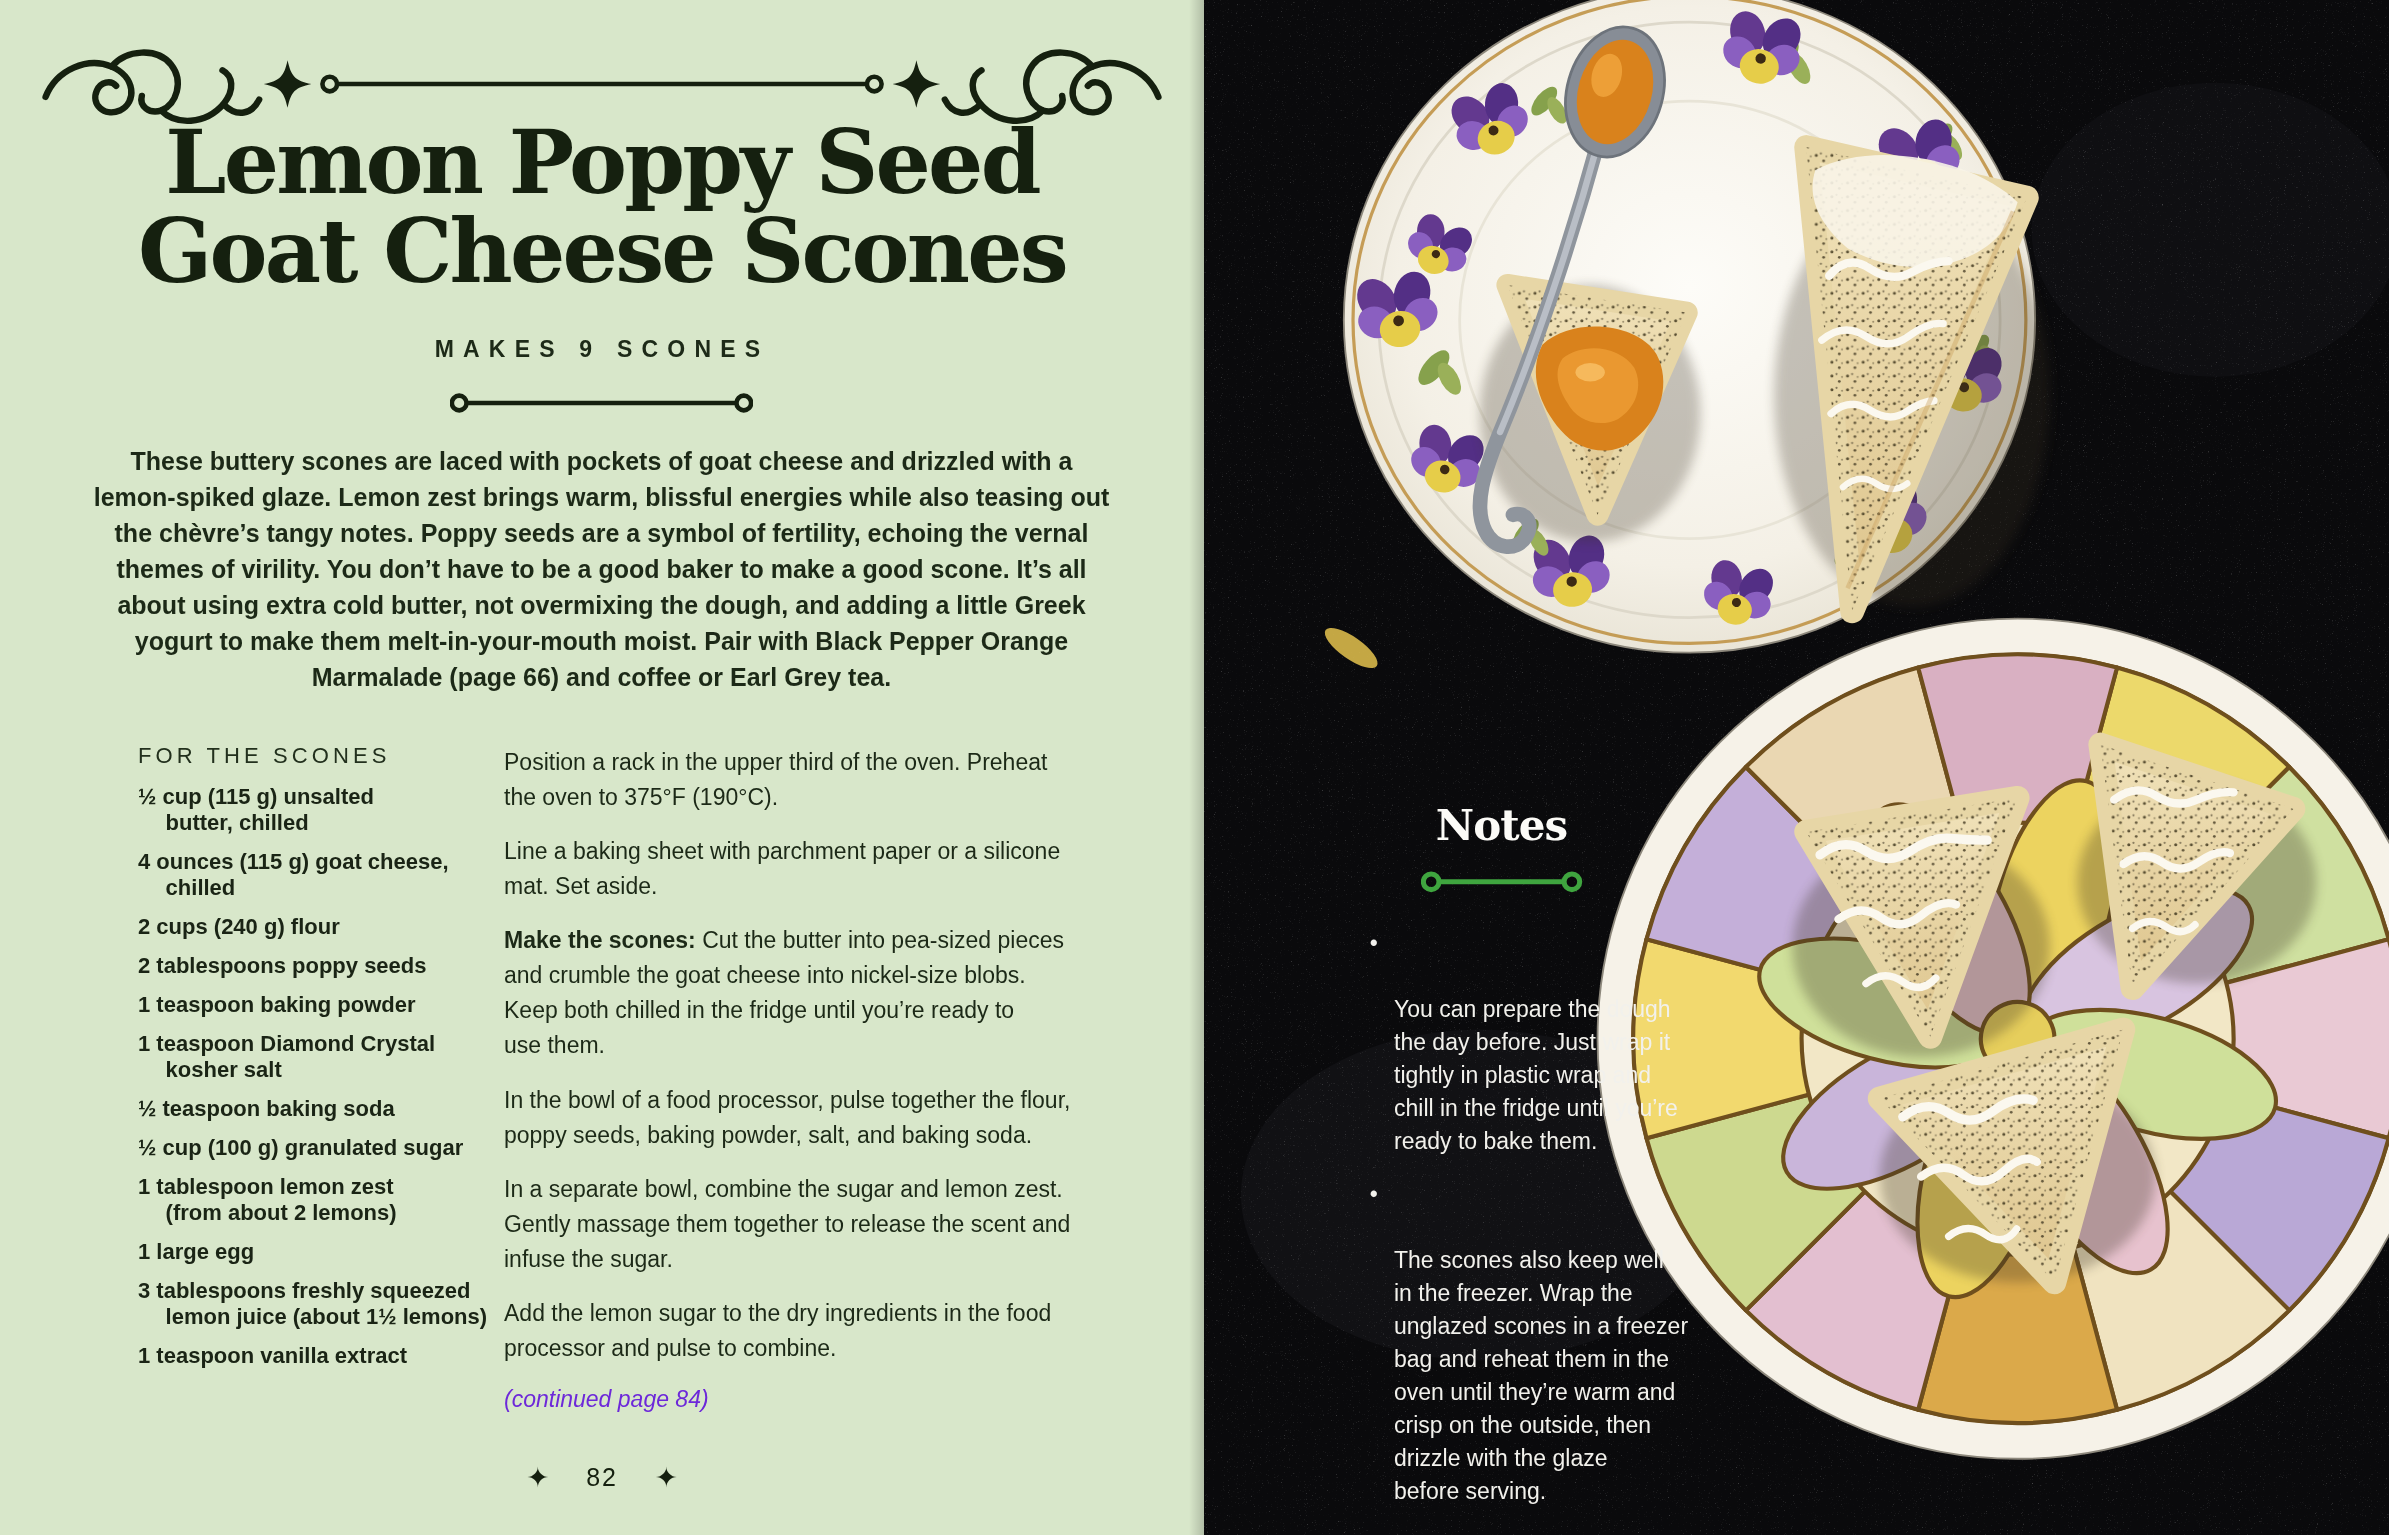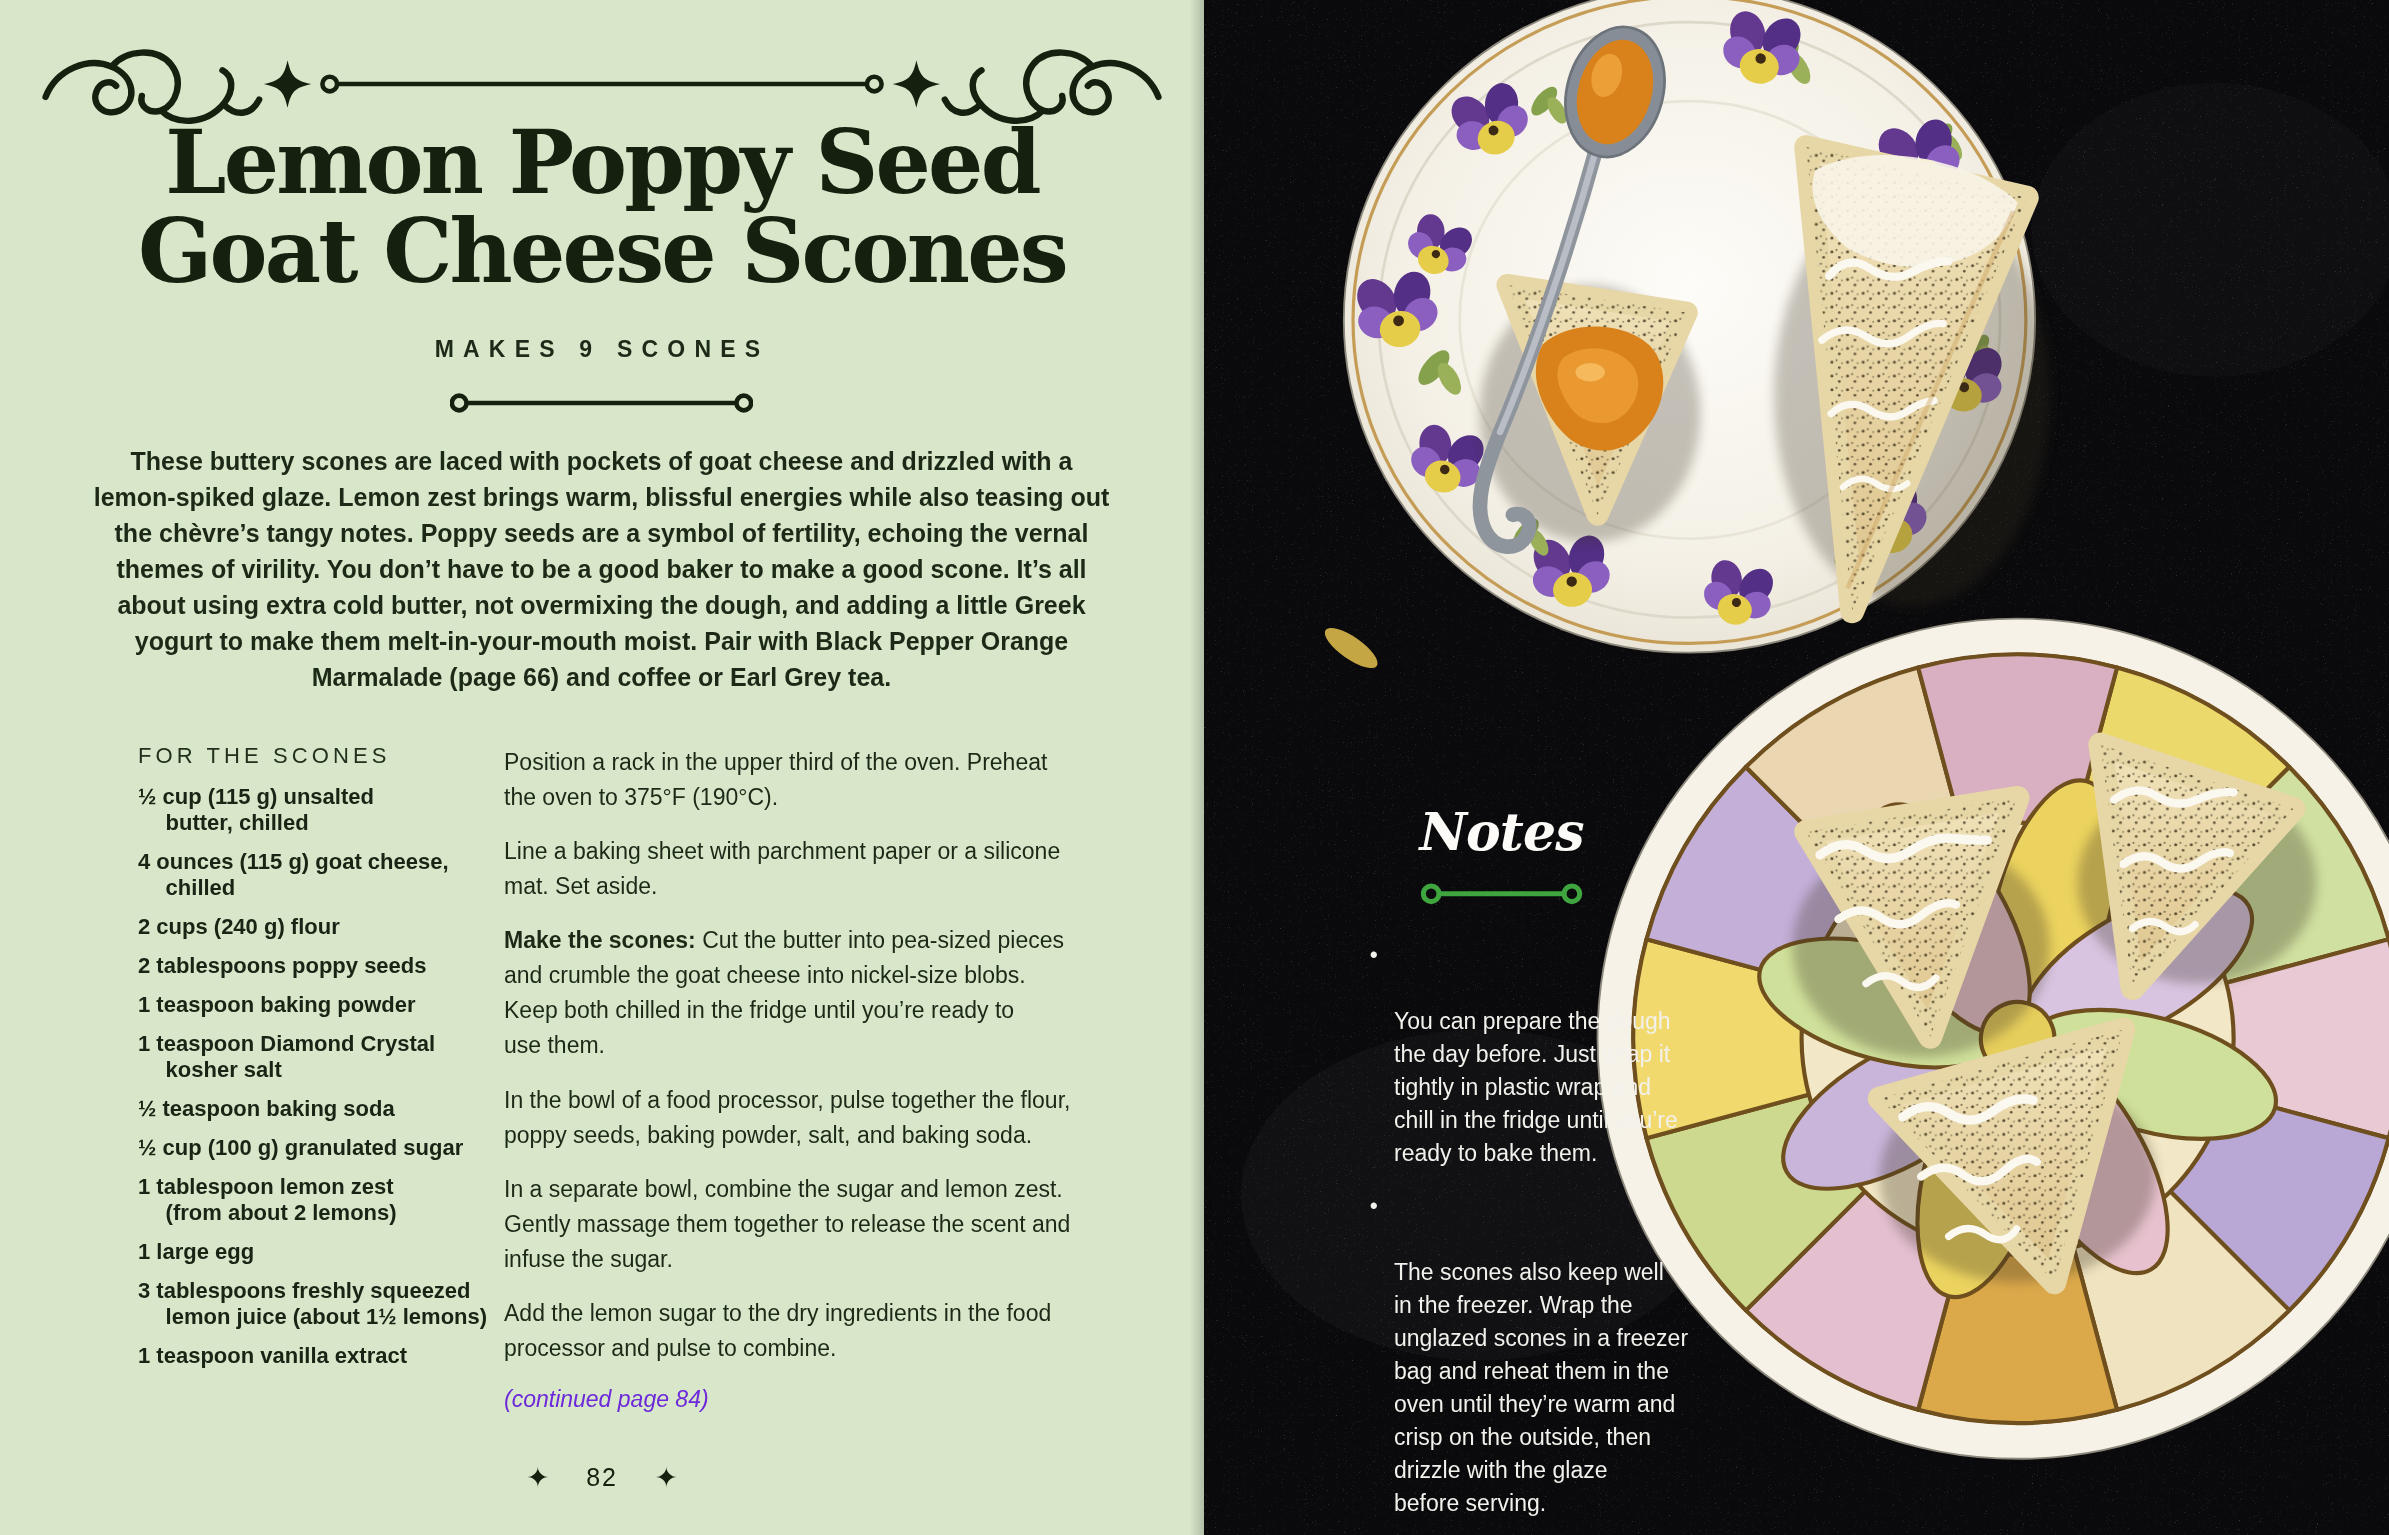--- a/index.html
+++ b/index.html
@@ -33,22 +33,22 @@
   .footer{position:absolute;bottom:44px;left:0;width:1204px;display:flex;
           justify-content:center;align-items:center;gap:37px;}
   .footer .pagenum{font-size:25px;font-weight:500;letter-spacing:1.8px;color:#15200f;}
   .footer .spark{font-size:27.6px;color:#15200f;line-height:27.6px;}
   
   #right-page{position:absolute;left:1204px;top:0;width:1186px;height:1536px;
               background:#0a0a0c;}
   #photo-svg{position:absolute;left:0;top:0;}
   .notes{position:absolute;left:164px;top:801px;width:342px;color:#f2f1ec;}
   .notes-title{font-family:"DejaVu Serif","Liberation Serif",serif;font-weight:700;
-               font-size:52px;color:#fcfbf7;width:267px;text-align:center;
-               letter-spacing:-0.9px;font-style:italic;}
+               font-size:42px;color:#fcfbf7;width:267px;text-align:center;
+               letter-spacing:-0.9px;}
   .notes-div{margin:18.4px 0 0 53px;}
   .notes-list{margin:27.6px 0 0 0;padding:0;list-style:none;}
   .note{position:relative;padding-left:26px;margin-bottom:20px;font-size:23px;
         line-height:33px;white-space:pre-line;}
   .note .bullet{position:absolute;left:1.8px;top:0;}
   .gutter{position:absolute;left:1189px;top:0;width:14.7px;height:1536px;
           background:linear-gradient(90deg,rgba(0,0,0,0) 0%,rgba(0,0,0,.18) 100%);
           pointer-events:none;}
 </style>
 </head>

